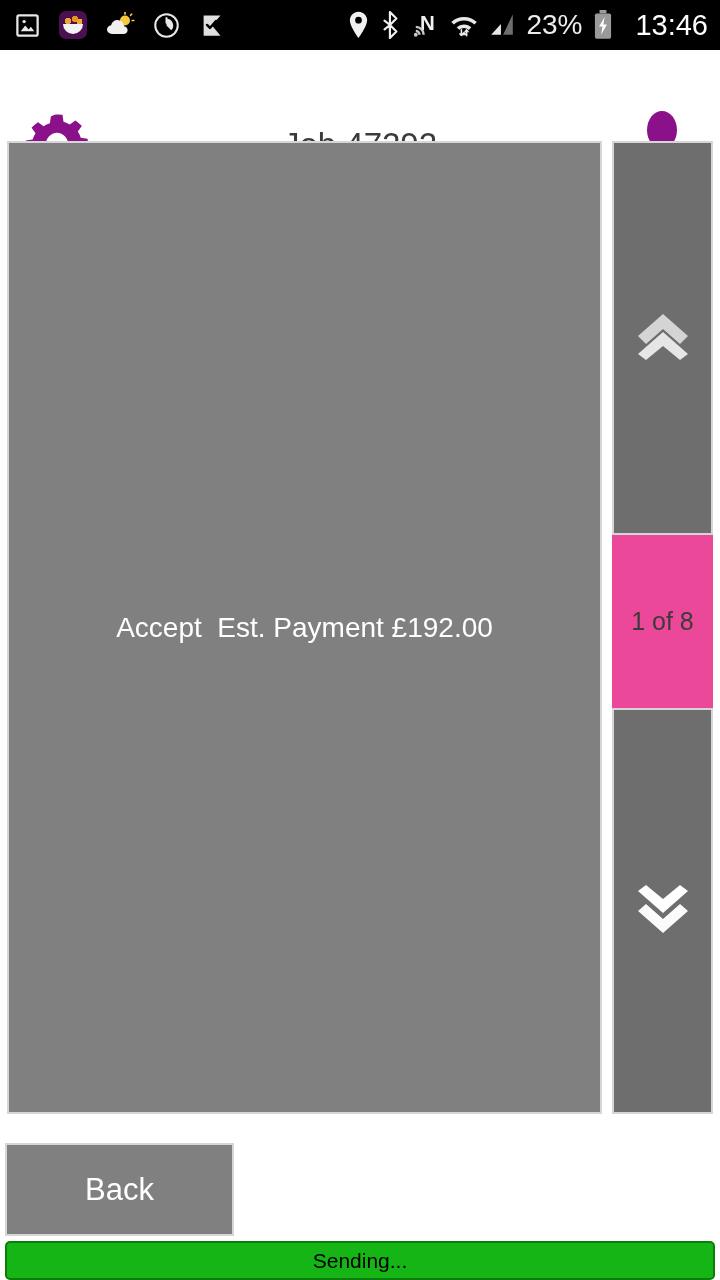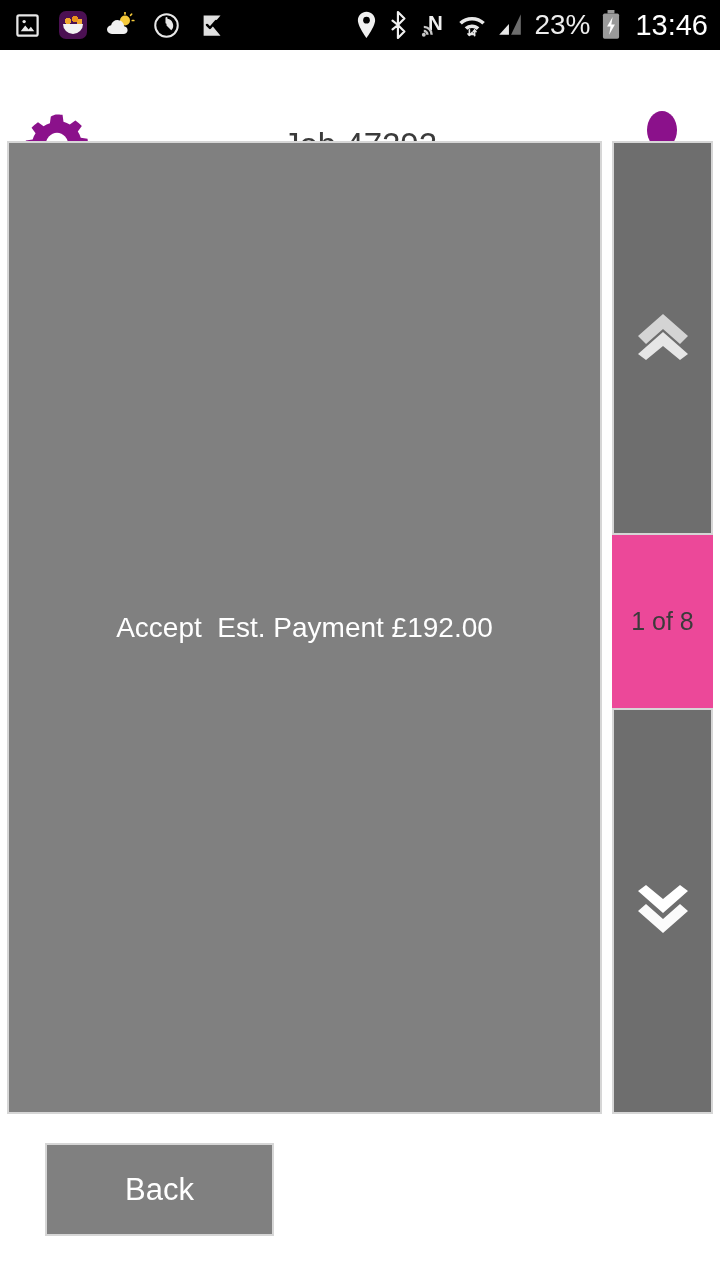--- a/index.html
+++ b/index.html
@@ -52,21 +52,21 @@
     color: #ededed;
     font-size: 28px;
     font-family: "Liberation Sans", sans-serif;
     letter-spacing: 0px;
     white-space: nowrap;
   }
   .sb-clock {
     color: #ffffff;
     font-size: 29px;
     white-space: nowrap;
-    margin-left: 3px;
+    margin-left: 11px;
   }
   .app-icon-noodle {
     width: 28px; height: 28px;
     border-radius: 7px;
     background: #4b1052;
     position: relative;
     overflow: hidden;
   }
   .noodle-bowl {
     position: absolute;
@@ -178,21 +178,20 @@
     background: #808080;
     border: 2px solid #d6d6d6;
     box-sizing: border-box;
     display: flex;
     align-items: center;
     justify-content: center;
     color: #ffffff;
     font-size: 31px;
     font-family: "Liberation Sans", sans-serif;
     cursor: pointer;
-    margin-left: 40px;
   }
 
   
   .bottom-bar {
     position: absolute;
     left: 0; top: 1241px;
     width: 720px; height: 39px;
     display: flex;
     gap: 10px;
     padding: 0 5px;
@@ -350,15 +349,18 @@
         <path d="M31 52 L6 30 L14 23 L31 38 L48 23 L56 30 Z" fill="#fbfbfb"></path>
       </svg>
     </span>
   </div>
 
   <div class="back-button">
     <span>Back</span>
   </div>
 
   <div class="bottom-bar">
+    <div class="status-button">
+      <span>Sending...</span>
+    </div>
   </div>
 
 </div>
 
 </body></html>

